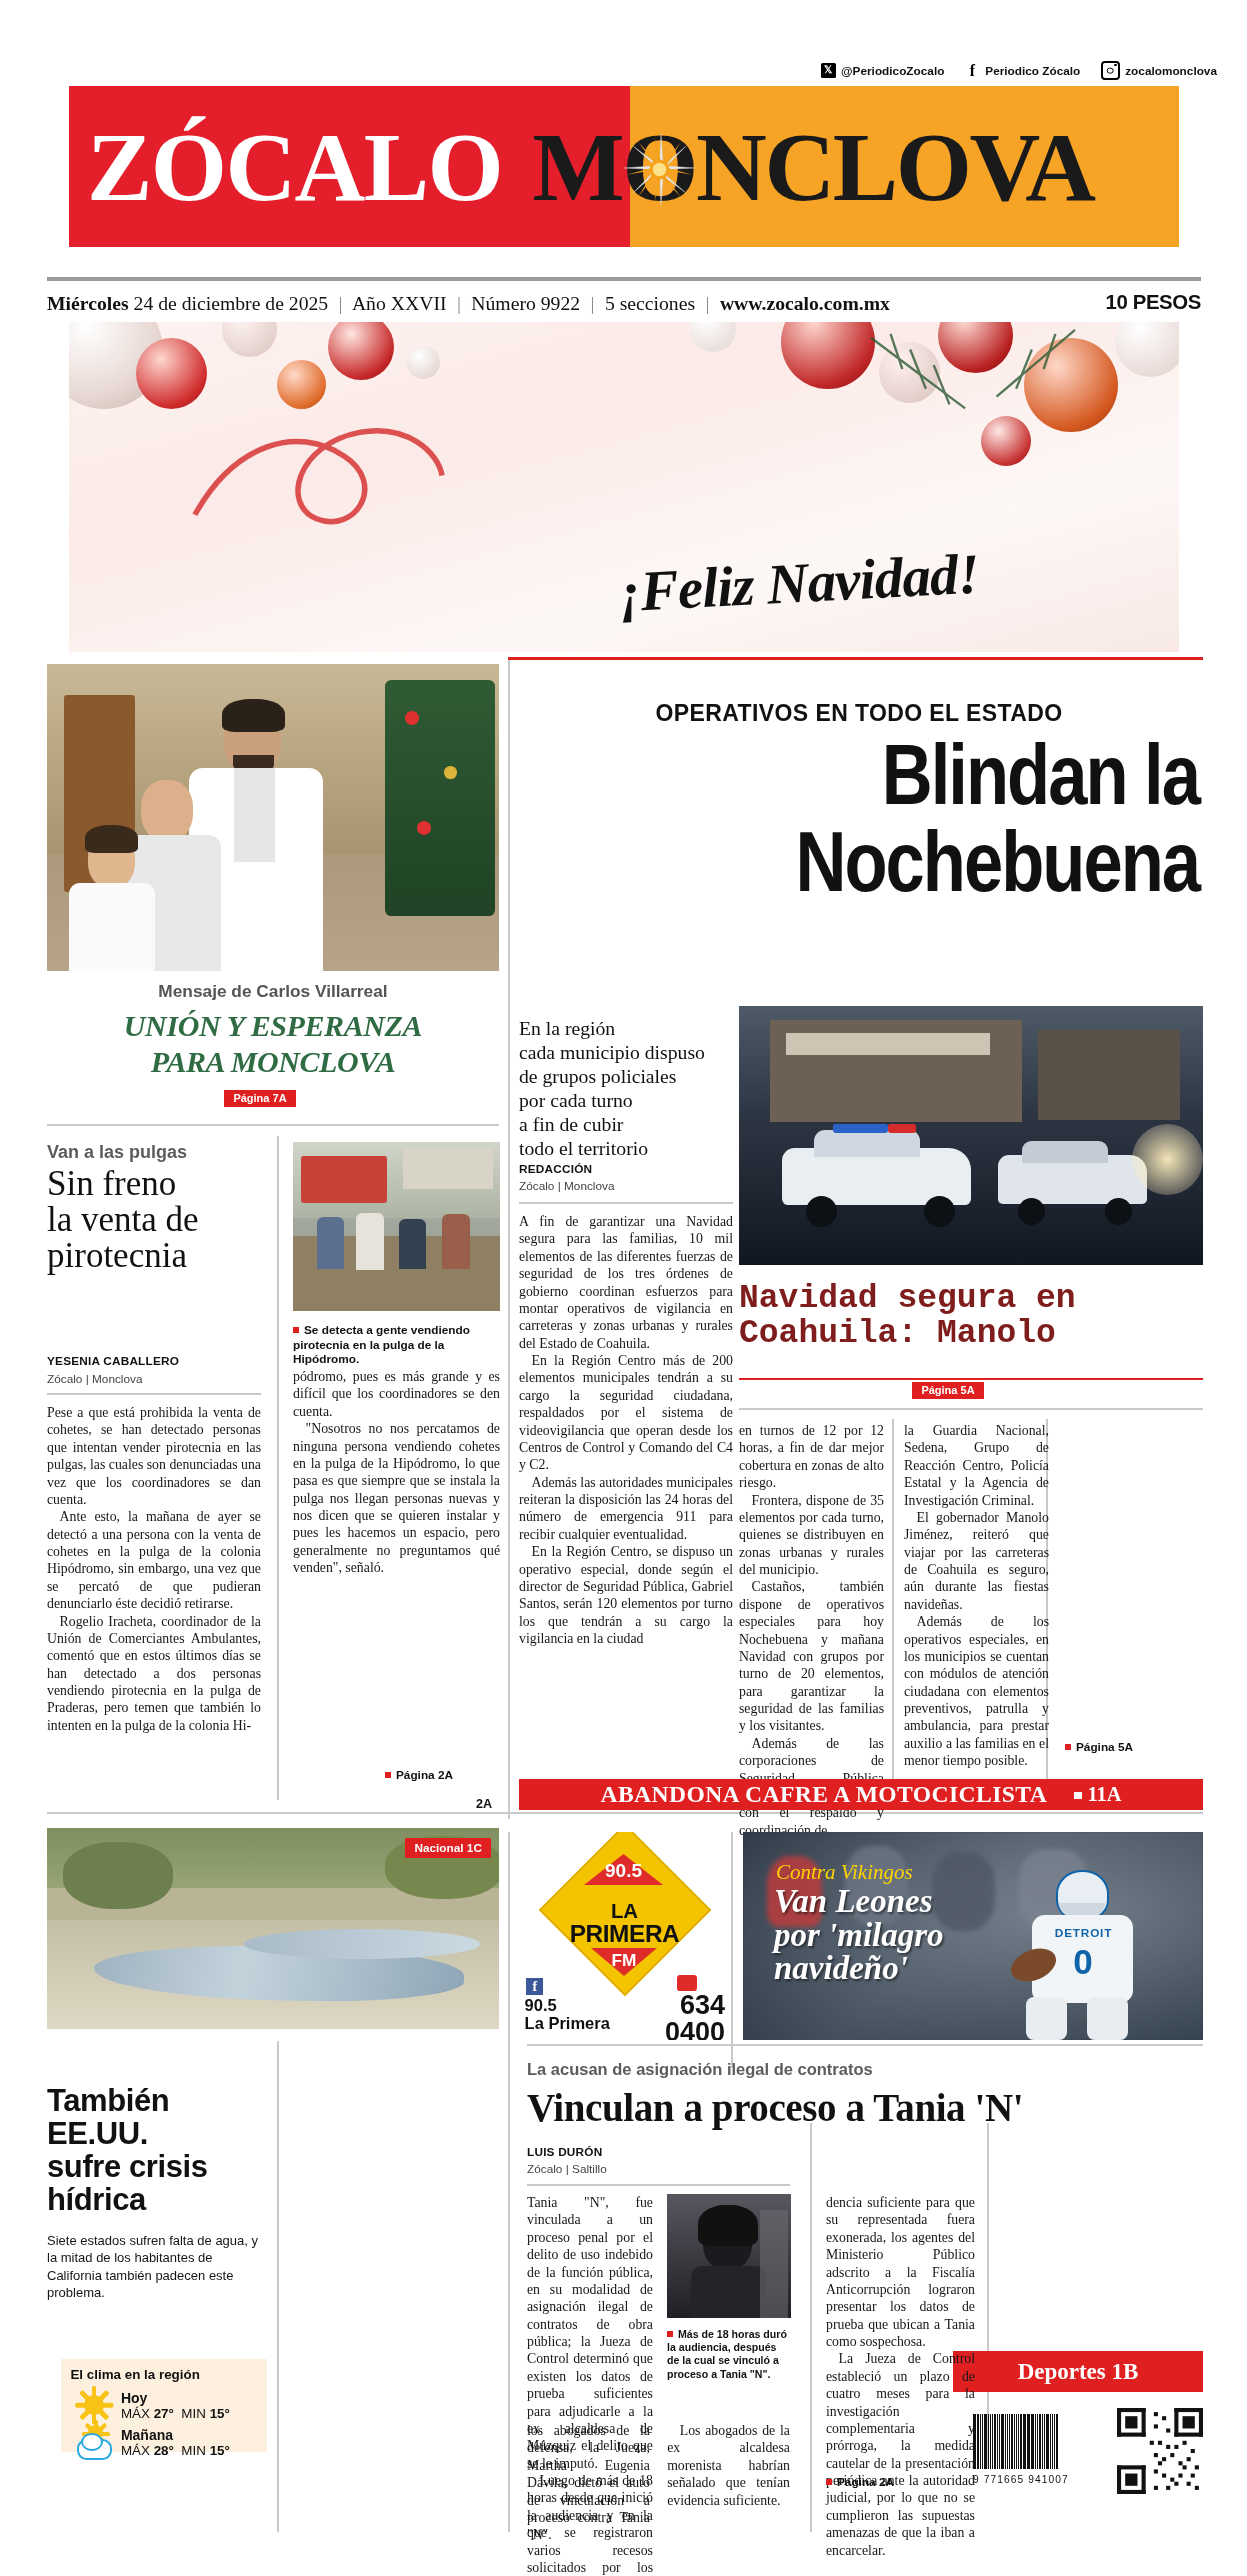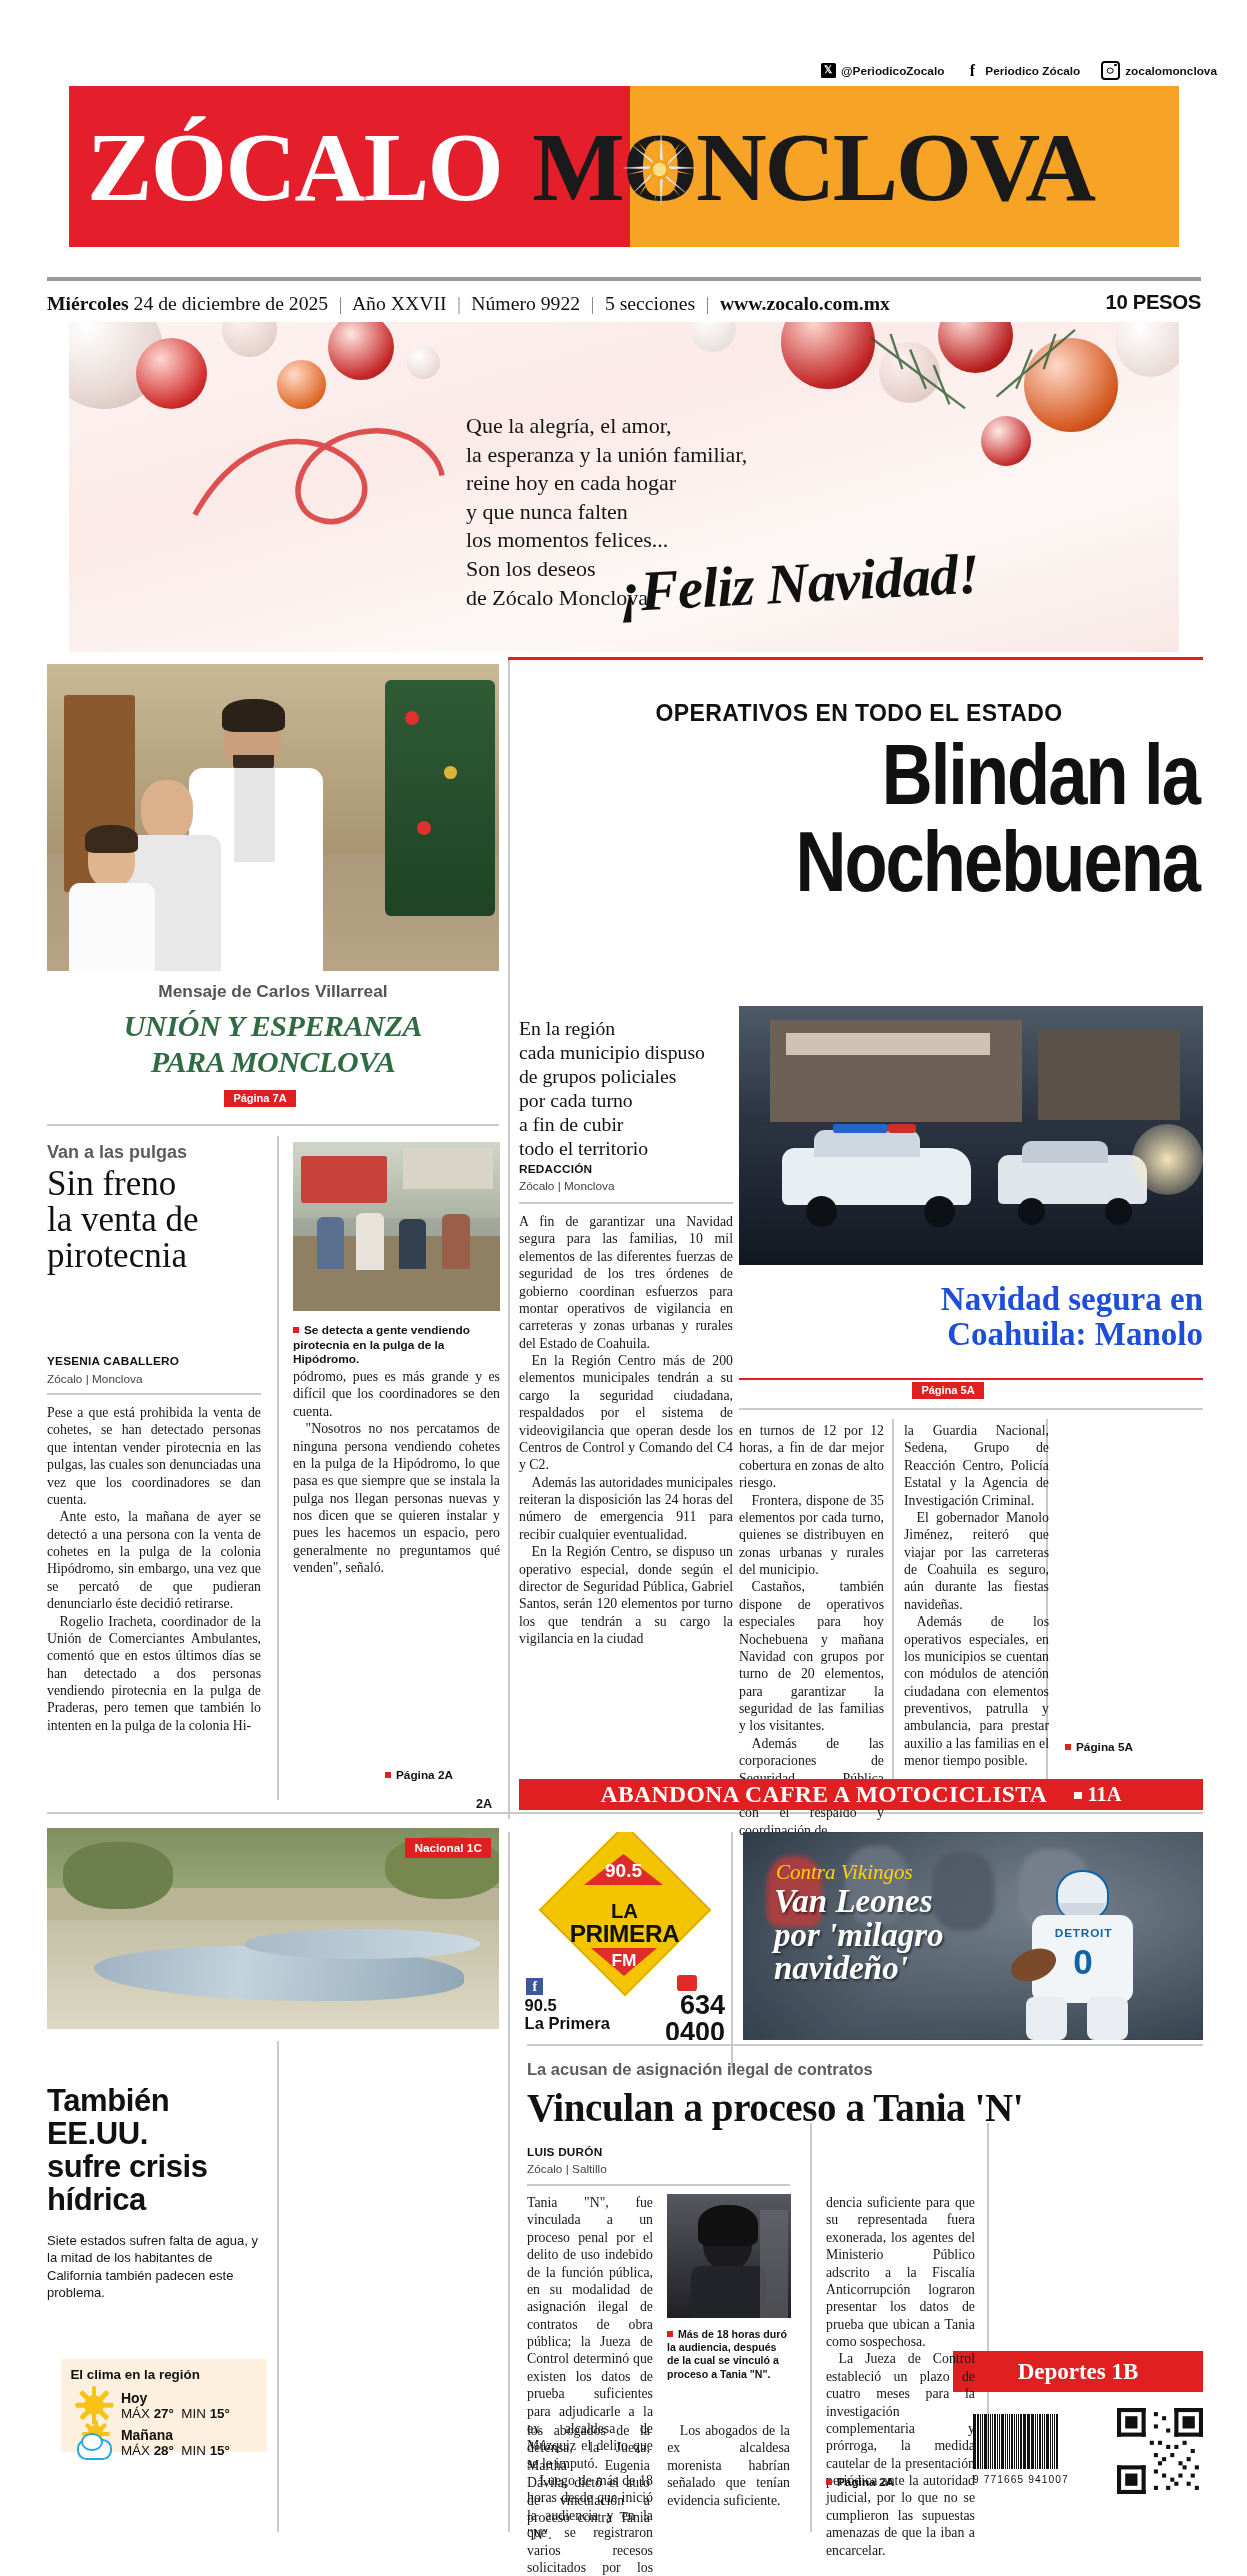--- a/index.html
+++ b/index.html
@@ -59,21 +59,21 @@
   .body-col p:first-child{text-indent:0;}
   .caption{position:absolute;font-family:"Liberation Sans",sans-serif;font-weight:bold;font-size:11.8px;line-height:1.25;color:#111;}
   .sqr{display:inline-block;width:6.3px;height:6.3px;background:#e02020;margin-right:4.7px;vertical-align:0.8px;}
   .pagelink{position:absolute;font-family:"Liberation Sans",sans-serif;font-weight:bold;font-size:11.8px;color:#111;}
 
   
   .overline{position:absolute;font-family:"Liberation Sans",sans-serif;font-weight:bold;font-size:23px;letter-spacing:0.4px;color:#111;text-align:center;}
   .bighead{position:absolute;font-family:"Liberation Sans",sans-serif;font-weight:bold;font-size:86px;line-height:0.92;color:#111;text-align:right;letter-spacing:-2.4px;transform:scaleX(0.82);transform-origin:right center;}
   .deck{position:absolute;font-family:"Liberation Serif",serif;font-size:19.7px;line-height:1.22;color:#111;}
 
-  .serif-head2{position:absolute;font-family:Liberation Serif, serif;font-weight:bold;font-size:33px;line-height:1.05;color:#1d4ed8;text-align:right;}
+  .serif-head2{position:absolute;font-family:Liberation Mono, monospace;font-weight:bold;font-size:33px;line-height:1.05;color:#7f1d1d;text-align:left;}
 
   
   .redbanner{position:absolute;background:#e02020;display:flex;align-items:center;justify-content:center;gap:27px;}
   .redbanner .t{font-family:"Liberation Serif",serif;font-weight:bold;font-size:23.6px;color:#fff;letter-spacing:0.4px;}
   .redbanner .n{font-family:"Liberation Serif",serif;font-weight:bold;font-size:20.4px;color:#fff;}
   .wsq{display:inline-block;width:7.9px;height:7.9px;background:#fff;margin-right:5.5px;vertical-align:1.6px;}
 
   
   .radioad{position:absolute;background:#ffffff;overflow:hidden;}
   .diamond{position:absolute;width:118px;height:118px;background:#f5c400;transform:rotate(45deg);border:2.4px solid #e0b000;}
@@ -199,29 +199,20 @@
         <path d="M20,20 L140,110"></path>
           <path d="M45,15 L60,60"></path>
           <path d="M70,35 L90,85"></path>
           <path d="M100,55 L120,105"></path>
         <path d="M280,10 L180,95"></path>
           <path d="M255,15 L240,60"></path>
           <path d="M225,35 L205,85"></path>
       </g>
     </svg>
 
-    <div class="xmas-text">
-      <div>Que la alegría, el amor,</div>
-      <div>la esperanza y la unión familiar,</div>
-      <div>reine hoy en cada hogar</div>
-      <div>y que nunca falten</div>
-      <div>los momentos felices...</div>
-      <div>Son los deseos</div>
-      <div>de Zócalo Monclova</div>
-    </div>
     <div class="feliz">¡Feliz Navidad!</div>
   </div>
 
   <div class="col-rule" style="left:508px;top:657px;height:1162px;"></div>
   <div class="redrule" style="left:508px;top:657px;width:695px;"></div>
   <div class="hrule" style="left:47px;top:1124px;width:452px;"></div>
   <div class="col-rule" style="left:277px;top:1136px;height:664px;"></div>
   <div class="redrule" style="left:739px;top:1378px;width:464px;height:2.4px;"></div>
   <div class="hrule" style="left:739px;top:1408px;width:464px;"></div>
   <div class="col-rule" style="left:892px;top:1419px;height:370px;"></div>

